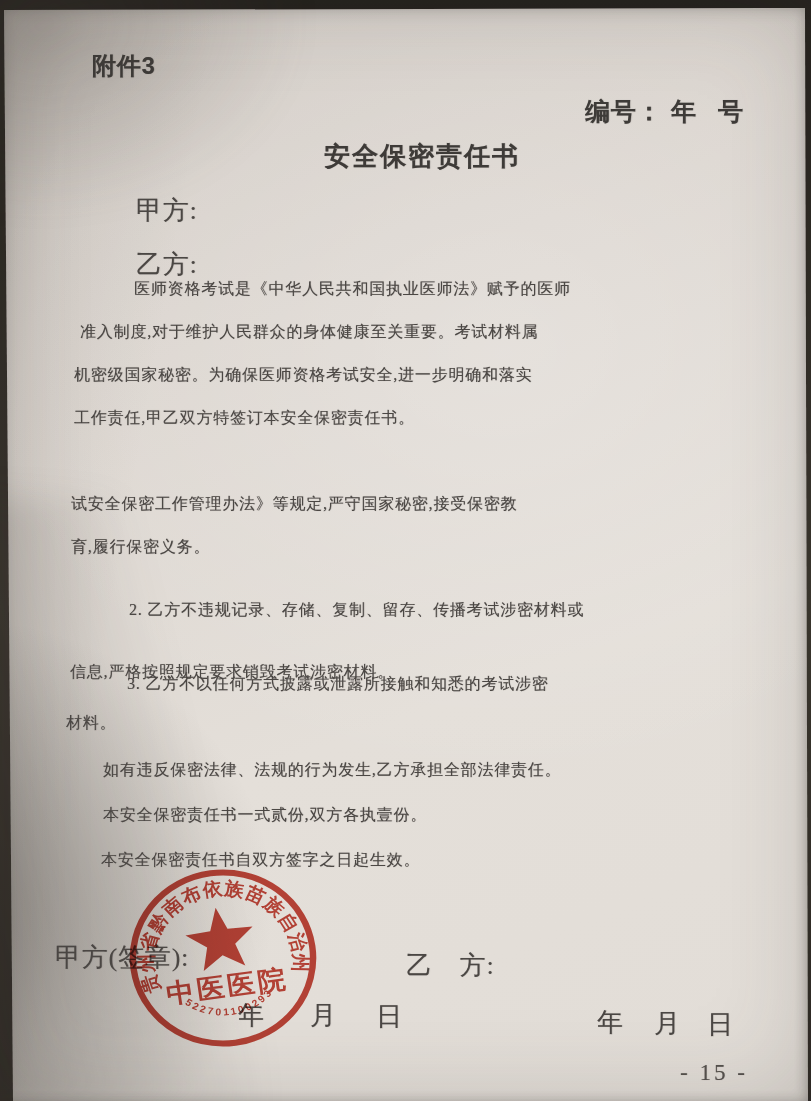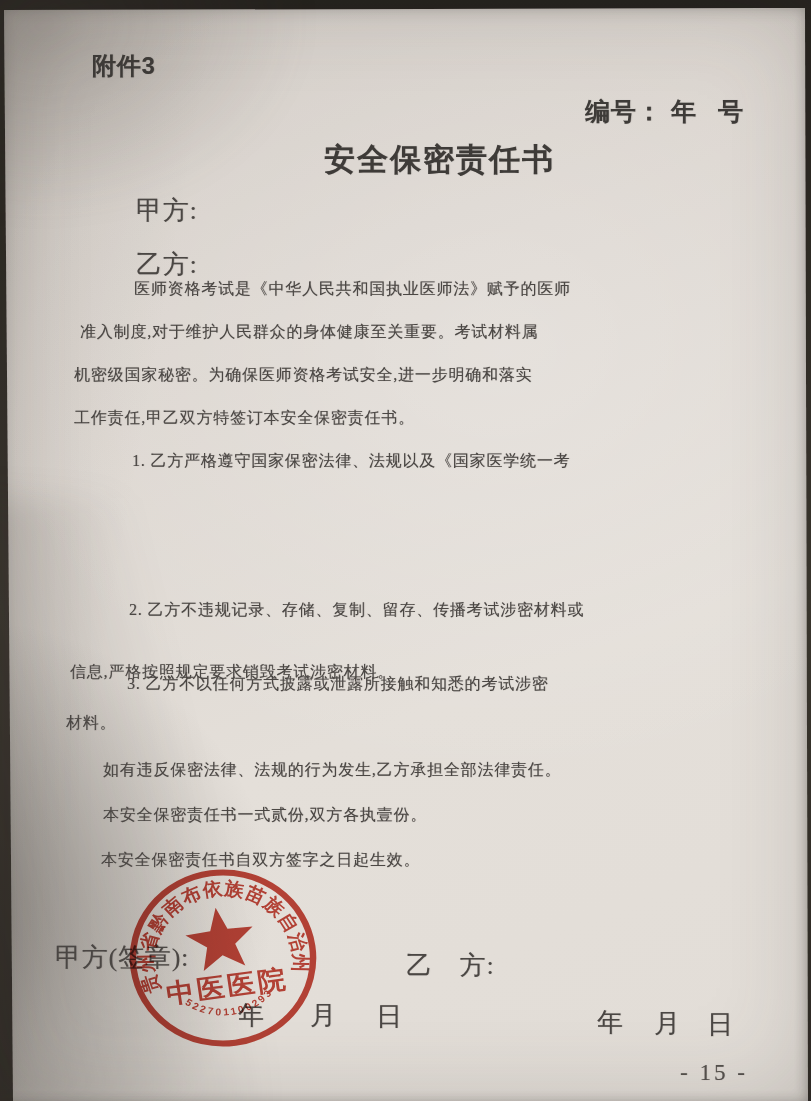--- a/index.html
+++ b/index.html
@@ -30,21 +30,21 @@
     filter:blur(14px);
   }
   .vignette { position:absolute; inset:0; box-shadow:inset 0 0 95px rgba(58,53,48,0.20); pointer-events:none; }
 
   .t {
     position:absolute; white-space:pre; color:#4b4744;
     font-size:16px; letter-spacing:0.8px;
     text-shadow:0.4px 0.4px 0.7px rgba(75,71,68,0.45);
   }
   .hei { font-family:"Liberation Sans", sans-serif; font-weight:700; color:#3e3b38; }
-  .title { font-size:31px; letter-spacing:2px; }
+  .title { font-size:26px; letter-spacing:2px; }
   .sig { font-size:26px; }
   .pagenum { font-size:23px; letter-spacing:3px; color:#55514d; }
 
   .seal {
     position:absolute; left:124px; top:864px; width:198px; height:188px;
     mix-blend-mode:multiply; opacity:0.92; filter:blur(0.4px);
   }
   .seal text, .seal textPath { font-family:"Liberation Sans", sans-serif; }
 </style>
 </head>
@@ -64,21 +64,22 @@
   <div class="t hei title" style="left:324px; top:139px;">安全保密责任书</div>
 
   <div class="t sig" style="left:136px; top:193px;">甲方:</div>
   <div class="t sig" style="left:136px; top:247px;">乙方:</div>
 
   <div class="t" style="left:134px; top:279px;">医师资格考试是《中华人民共和国执业医师法》赋予的医师</div>
   <div class="t" style="left:80px;  top:322px;">准入制度,对于维护人民群众的身体健康至关重要。考试材料属</div>
   <div class="t" style="left:74px;  top:365px;">机密级国家秘密。为确保医师资格考试安全,进一步明确和落实</div>
   <div class="t" style="left:74px;  top:408px;">工作责任,甲乙双方特签订本安全保密责任书。</div>
 
-  <div class="t" style="left:132px; top:451px;">1. 乙方严格遵守国家保密法律、法规以及《国家医学统一考</div>
+  <div class="t" style="left:71px;  top:494px;">试安全保密工作管理办法》等规定,严守国家秘密,接受保密教</div>
+  <div class="t" style="left:71px;  top:537px;">育,履行保密义务。</div>
 
   <div class="t" style="left:129px; top:600px;">2. 乙方不违规记录、存储、复制、留存、传播考试涉密材料或</div>
   <div class="t" style="left:70px;  top:627px;margin-top:35px;">信息,严格按照规定要求销毁考试涉密材料。</div>
 
   <div class="t" style="left:127px; top:674px;">3. 乙方不以任何方式披露或泄露所接触和知悉的考试涉密</div>
   <div class="t" style="left:66px;  top:713px;">材料。</div>
 
   <div class="t" style="left:103px; top:760px;">如有违反保密法律、法规的行为发生,乙方承担全部法律责任。</div>
   <div class="t" style="left:103px; top:805px;">本安全保密责任书一式贰份,双方各执壹份。</div>
   <div class="t" style="left:101px; top:850px;">本安全保密责任书自双方签字之日起生效。</div>

